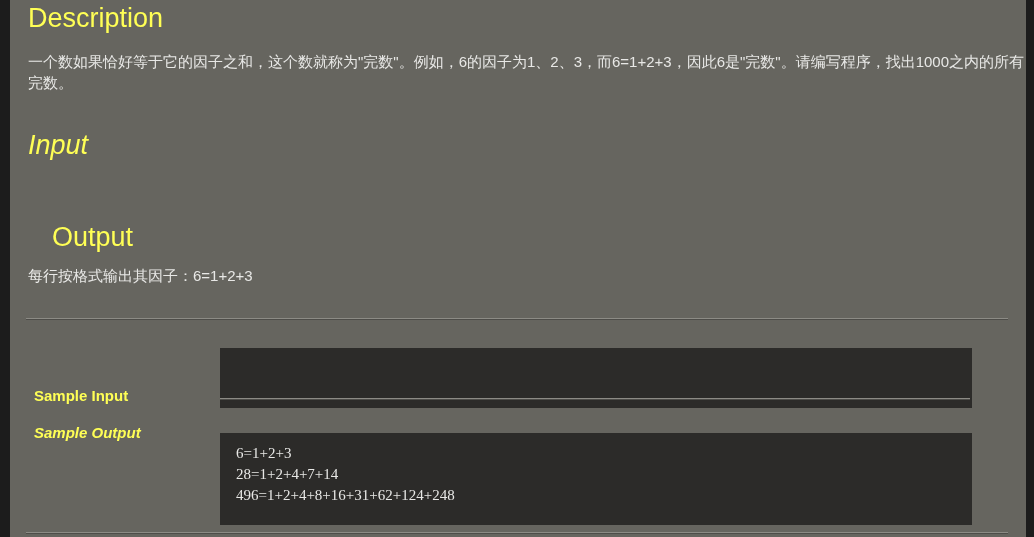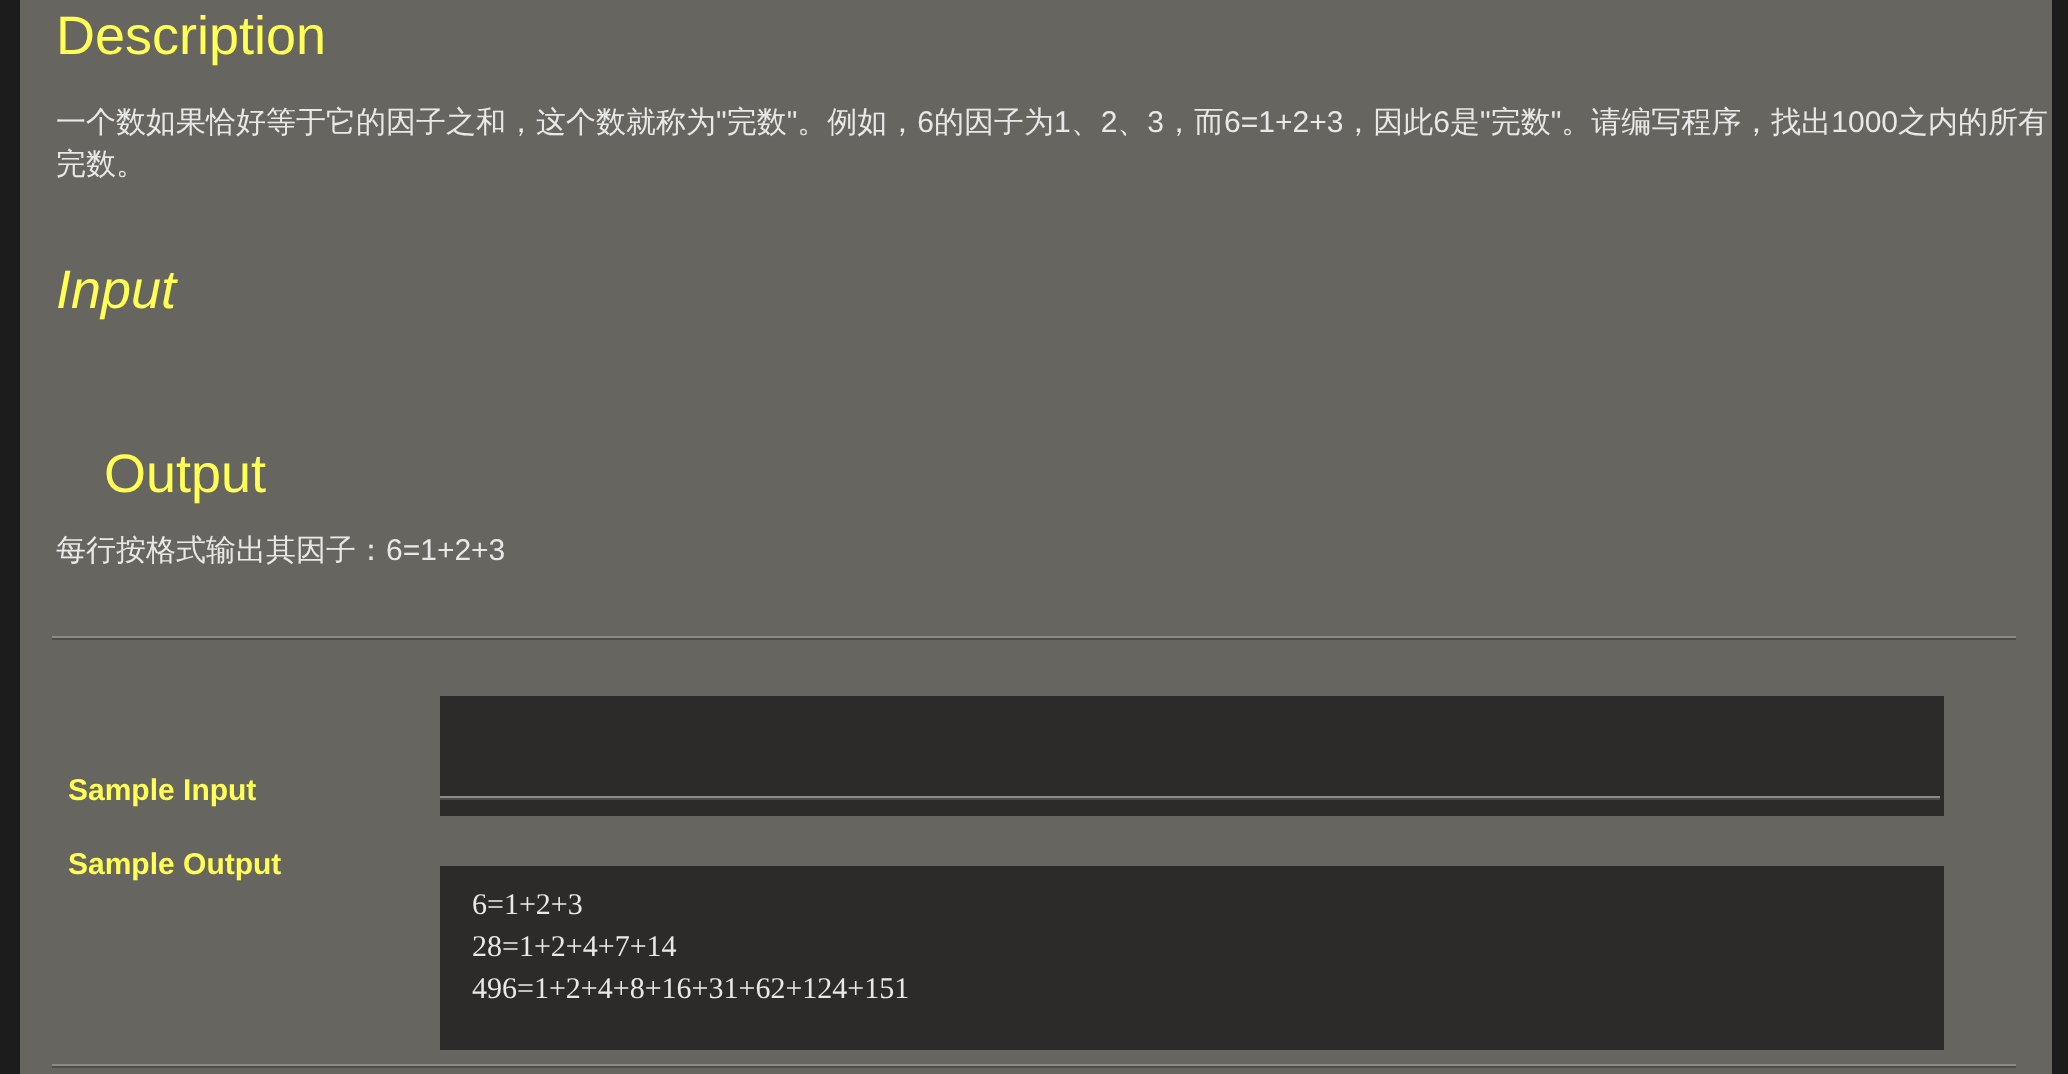--- a/index.html
+++ b/index.html
@@ -120,21 +120,21 @@
   .sample-label {
     position: absolute;
     left: 16px;
     color: #ffff55;
     font-size: 15px;
     font-weight: bold;
     font-family: "Liberation Sans", sans-serif;
     white-space: nowrap;
   }
   .sample-label.in  { top: 339px; margin-top: 48px; }
-  .sample-label.out { top: 424px; }
+  .sample-label.out { top: 424px; font-style: italic; }
 
   .code-block {
     position: absolute;
     left: 202px;
     width: 752px;
     background: #2c2b29;
     color: #e8e8e6;
     font-family: "Liberation Serif", serif;
     font-size: 15px;
     line-height: 21px;
@@ -164,18 +164,18 @@
     <hr class="rule-full">
 
     <div class="sample-label in">Sample Input</div>
     <pre class="code-block in"></pre>
 
     <hr class="rule-sample">
 
     <div class="sample-label out">Sample Output</div>
     <pre class="code-block out">6=1+2+3
 28=1+2+4+7+14
-496=1+2+4+8+16+31+62+124+151</pre>
+496=1+2+4+8+16+31+62+124+248</pre>
 
     <hr class="rule-bottom">
 
   </div>
 </div>
 
 </body></html>

